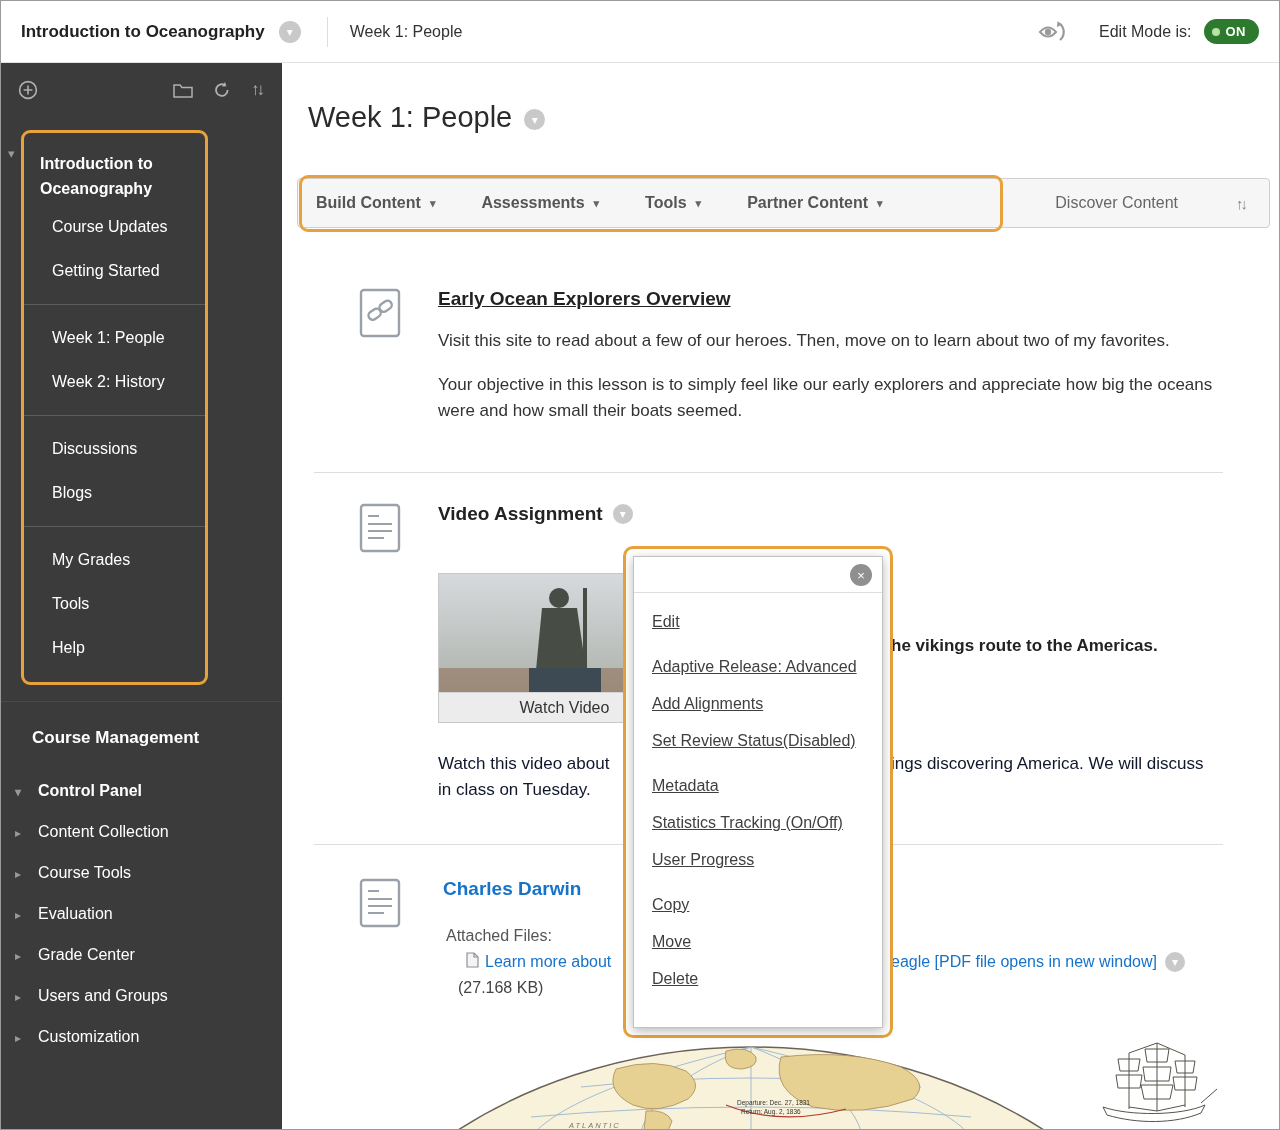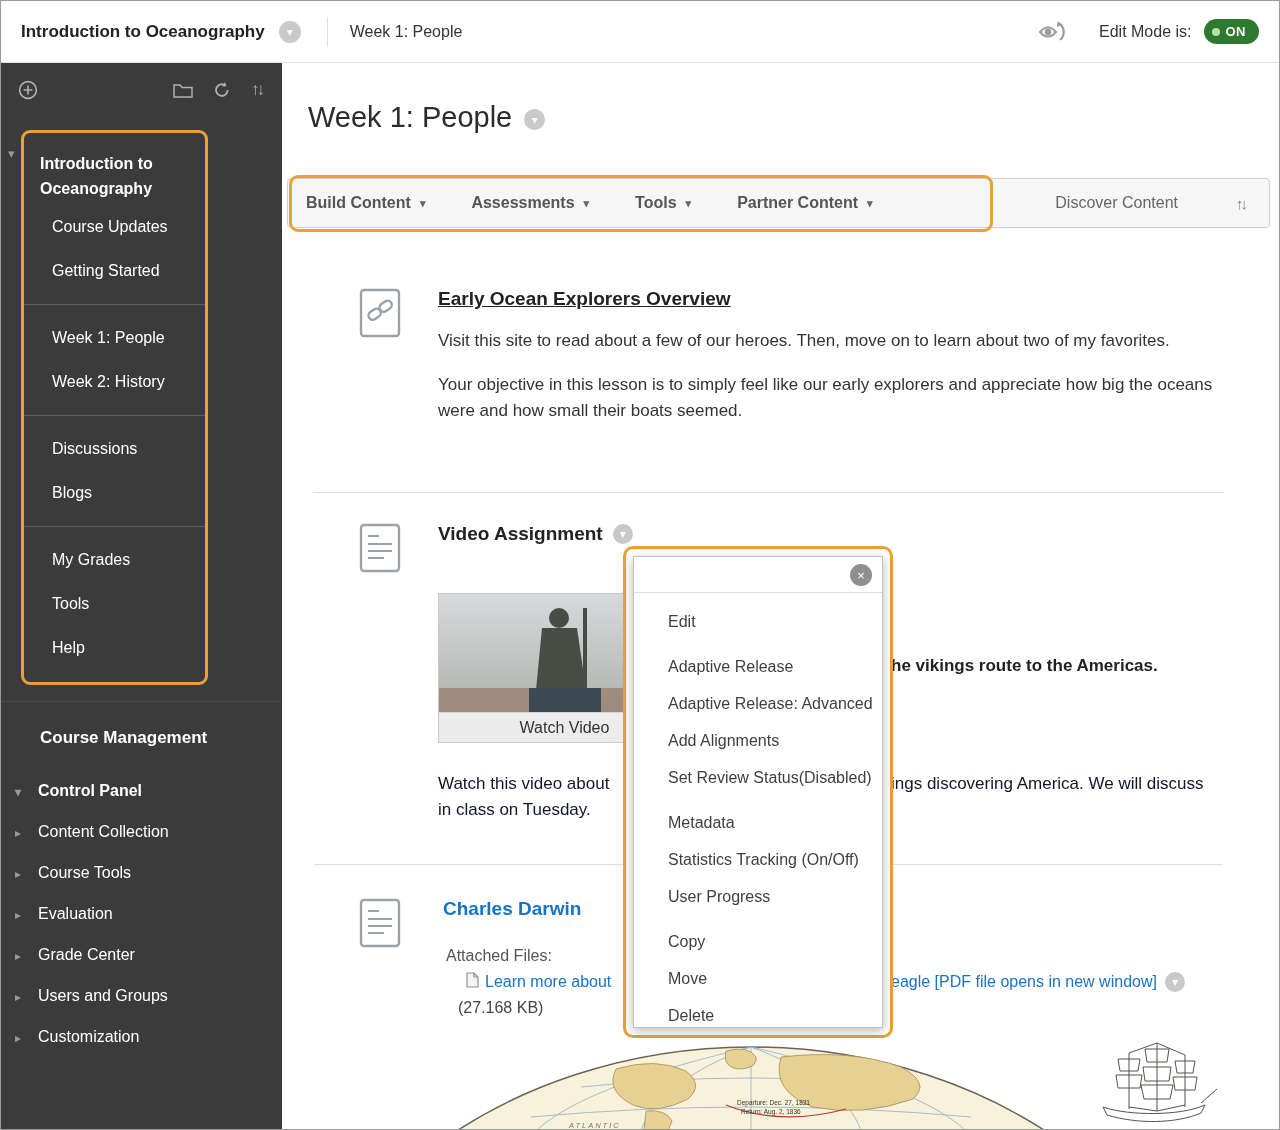--- a/index.html
+++ b/index.html
@@ -38,45 +38,45 @@
 
   .course-menu { position:relative; margin-top:30px; }
   .root-caret { position:absolute; left:7px; top:16px; color:#9a9a9a; font-size:13px; }
   .menu-box { margin-left:20px; width:187px; border:3px solid #e8a13b; border-radius:9px;
               padding:8px 0 12px; }
   .menu-title { font-size:16px; font-weight:bold; color:#fff; padding:10px 16px 4px; line-height:25px; }
   .menu-item { font-size:16px; color:#fff; padding:11px 28px; line-height:22px; cursor:pointer; }
   .menu-divider { height:1px; background:#5d5d5d; margin:11px 0; }
 
   .management { margin-top:16px; border-top:1px solid #4a4a4a; padding-top:26px; }
-  .mgmt-heading { font-size:17px; font-weight:bold; padding:0 16px 22px 39px; }
+  .mgmt-heading { font-size:17px; font-weight:bold; padding:0 16px 22px 31px; }
   .mgmt-row { position:relative; padding:10px 16px 10px 37px; font-size:16px; line-height:21px; cursor:pointer; }
   .mgmt-row.bold { font-weight:bold; }
   .mgmt-caret { position:absolute; left:14px; top:12px; color:#999; font-size:12px; }
 
   
   .main { flex:1; position:relative; background:#fff; }
   .page-title-row { display:flex; align-items:center; gap:12px; padding:38px 0 0 26px; }
   .page-title { font-size:29px; color:#2b2b2b; font-weight:normal; }
   .page-title-row .chev-circle { width:21px; height:21px; margin-top:4px; }
 
-  .action-bar { position:relative; margin:44px 9px 0 5px; height:50px; background:#f6f6f6;
+  .action-bar { position:relative; margin:44px 9px 0 15px; height:50px; background:#f6f6f6;
                 border:1px solid #cfcfcf; border-radius:4px; display:flex; align-items:center;
                 padding:0 18px; }
   .ab-btn { display:flex; align-items:center; gap:9px; font-size:16px; font-weight:bold;
             color:#555; margin-right:46px; cursor:pointer; }
   .ab-chev { font-size:11px; color:#666; }
   .ab-discover { margin-left:auto; font-size:16px; color:#666; cursor:pointer; }
   .ab-sort { margin-left:58px; margin-right:6px; font-size:15px; color:#888; letter-spacing:-3px; cursor:pointer; }
   .ab-orange { position:absolute; left:1px; top:-4px; width:704px; height:57px;
                border:3px solid #e8a13b; border-radius:9px; pointer-events:none; }
 
   .content-list { margin:30px 56px 0 32px; }
   .citem { position:relative; border-bottom:1px solid #ddd; }
-  .citem.flow { display:flex; padding:30px 0 68px; }
+  .citem.flow { display:flex; padding:30px 0 48px; }
   .icon-col { width:124px; flex-shrink:0; padding-left:45px; }
   .text-col { max-width:795px; }
   .item-heading { font-size:19px; font-weight:bold; color:#222; }
   .item-heading.underline { text-decoration:underline; }
   .body-text { font-size:17px; color:#333; line-height:26px; margin-top:18px; }
 
   
   .citem.item2 { height:372px; }
   .i2-icon { position:absolute; left:45px; top:30px; }
   .i2-title { position:absolute; left:124px; top:30px; display:flex; align-items:center; gap:10px; }
@@ -110,22 +110,22 @@
                 border:3px solid #e8a13b; border-radius:10px; background:#fff; padding:7px;
                 z-index:20; }
   .ctx-panel { width:100%; height:100%; background:#fff; border:1px solid #c2c2c2;
                box-shadow:0 3px 10px rgba(0,0,0,.28); display:flex; flex-direction:column; }
   .ctx-top { height:36px; border-bottom:1px solid #ddd; position:relative; flex-shrink:0; }
   .ctx-close { position:absolute; right:10px; top:7px; width:22px; height:22px; border-radius:50%;
                background:#8f8f8f; color:#fff; display:flex; align-items:center; justify-content:center;
                font-size:13px; cursor:pointer; }
   .ctx-list { padding:10px 0 6px; overflow:hidden; }
   .ctx-group + .ctx-group { margin-top:8px; }
-  .ctx-item { padding:8px 34px; font-size:16px; color:#3f3f3f; line-height:21px; cursor:pointer;
-              white-space:nowrap; }
+  .ctx-item { padding:8px 18px; font-size:16px; color:#3f3f3f; line-height:21px; cursor:pointer;
+              white-space:nowrap;text-decoration:underline; }
 </style>
 </head>
 <body>
 
 <div class="page">
 
   <header class="topbar">
     <span class="course-title">Introduction to Oceanography</span>
     <span class="chev-circle">▾</span>
     <span class="vdivider"></span>
@@ -398,21 +398,20 @@
   <div class="ctx-orange">
     <div class="ctx-panel">
       <div class="ctx-top">
         <span class="ctx-close">×</span>
       </div>
       <div class="ctx-list">
         <div class="ctx-group">
           <div class="ctx-item">Edit</div>
         </div>
         <div class="ctx-group">
-          <div class="ctx-item">Adaptive Release</div>
           <div class="ctx-item">Adaptive Release: Advanced</div>
           <div class="ctx-item">Add Alignments</div>
           <div class="ctx-item">Set Review Status(Disabled)</div>
         </div>
         <div class="ctx-group">
           <div class="ctx-item">Metadata</div>
           <div class="ctx-item">Statistics Tracking (On/Off)</div>
           <div class="ctx-item">User Progress</div>
         </div>
         <div class="ctx-group">

